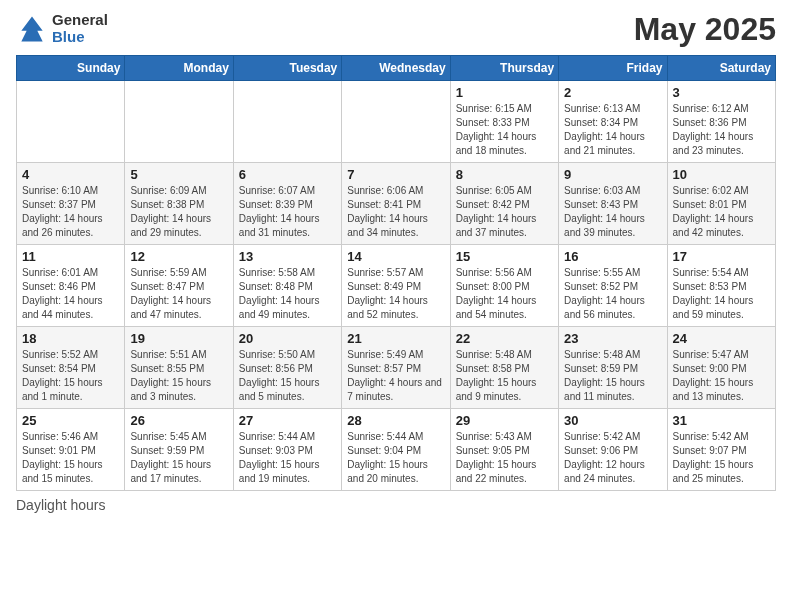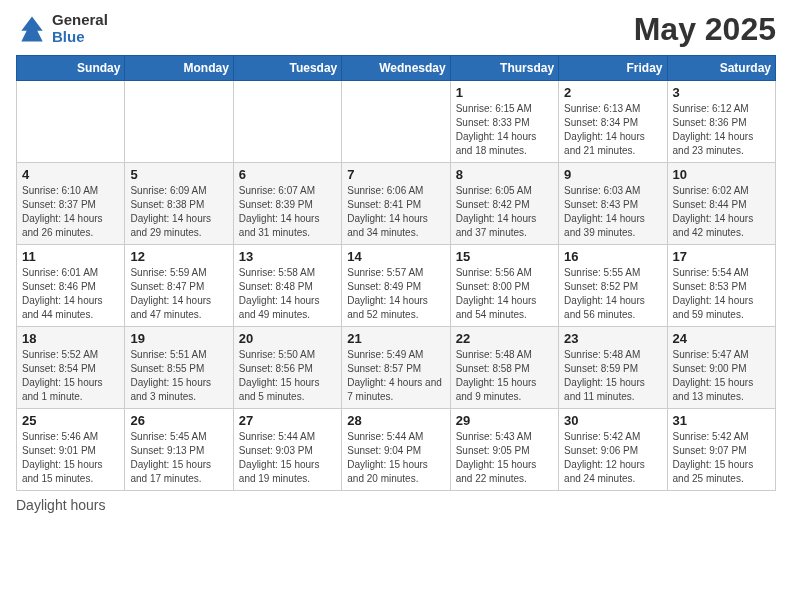--- a/index.html
+++ b/index.html
@@ -214,21 +214,21 @@
         <div class="day-info">
           <span>Sunrise: 6:03 AM</span><br>
           <span>Sunset: 8:43 PM</span><br>
           <span>Daylight: 14 hours and 39 minutes.</span>
         </div>
       </td>
           <td>
         <span class="day-num">10</span>
         <div class="day-info">
           <span>Sunrise: 6:02 AM</span><br>
-          <span>Sunset: 8:44 PM</span><br>
+          <span>Sunset: 8:01 PM</span><br>
           <span>Daylight: 14 hours and 42 minutes.</span>
         </div>
       </td>
         </tr>
         <tr>
           <td>
         <span class="day-num">11</span>
         <div class="day-info">
           <span>Sunrise: 6:01 AM</span><br>
           <span>Sunset: 8:46 PM</span><br>
@@ -348,21 +348,21 @@
         <div class="day-info">
           <span>Sunrise: 5:46 AM</span><br>
           <span>Sunset: 9:01 PM</span><br>
           <span>Daylight: 15 hours and 15 minutes.</span>
         </div>
       </td>
           <td>
         <span class="day-num">26</span>
         <div class="day-info">
           <span>Sunrise: 5:45 AM</span><br>
-          <span>Sunset: 9:13 PM</span><br>
+          <span>Sunset: 9:59 PM</span><br>
           <span>Daylight: 15 hours and 17 minutes.</span>
         </div>
       </td>
           <td>
         <span class="day-num">27</span>
         <div class="day-info">
           <span>Sunrise: 5:44 AM</span><br>
           <span>Sunset: 9:03 PM</span><br>
           <span>Daylight: 15 hours and 19 minutes.</span>
         </div>

